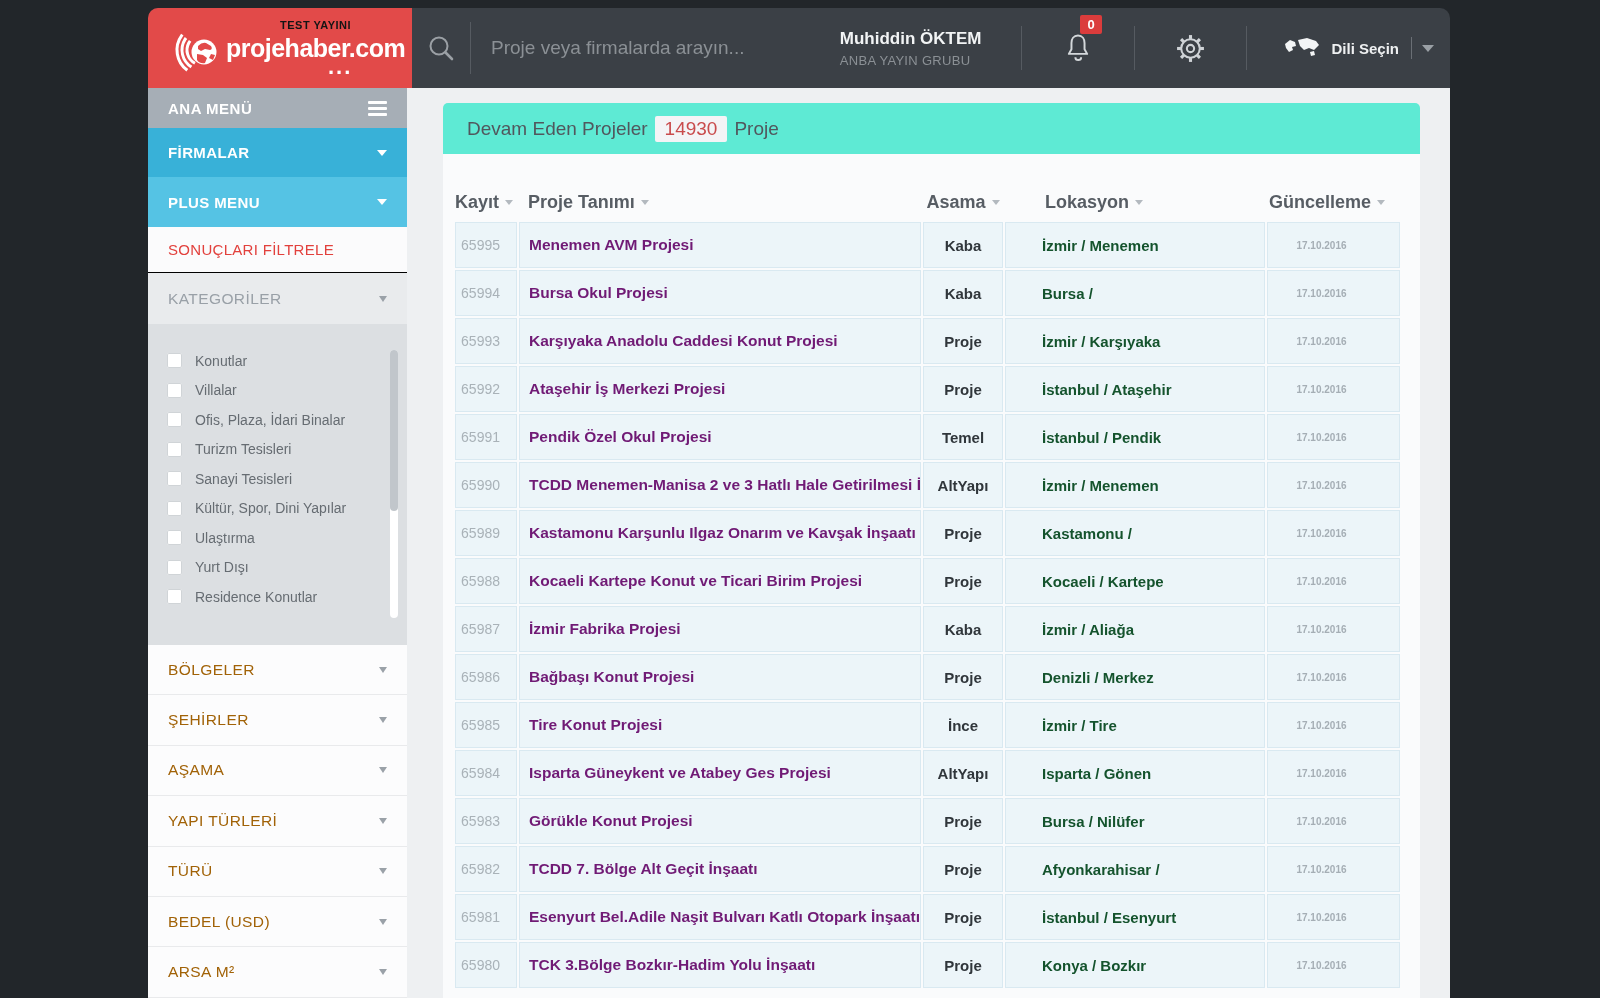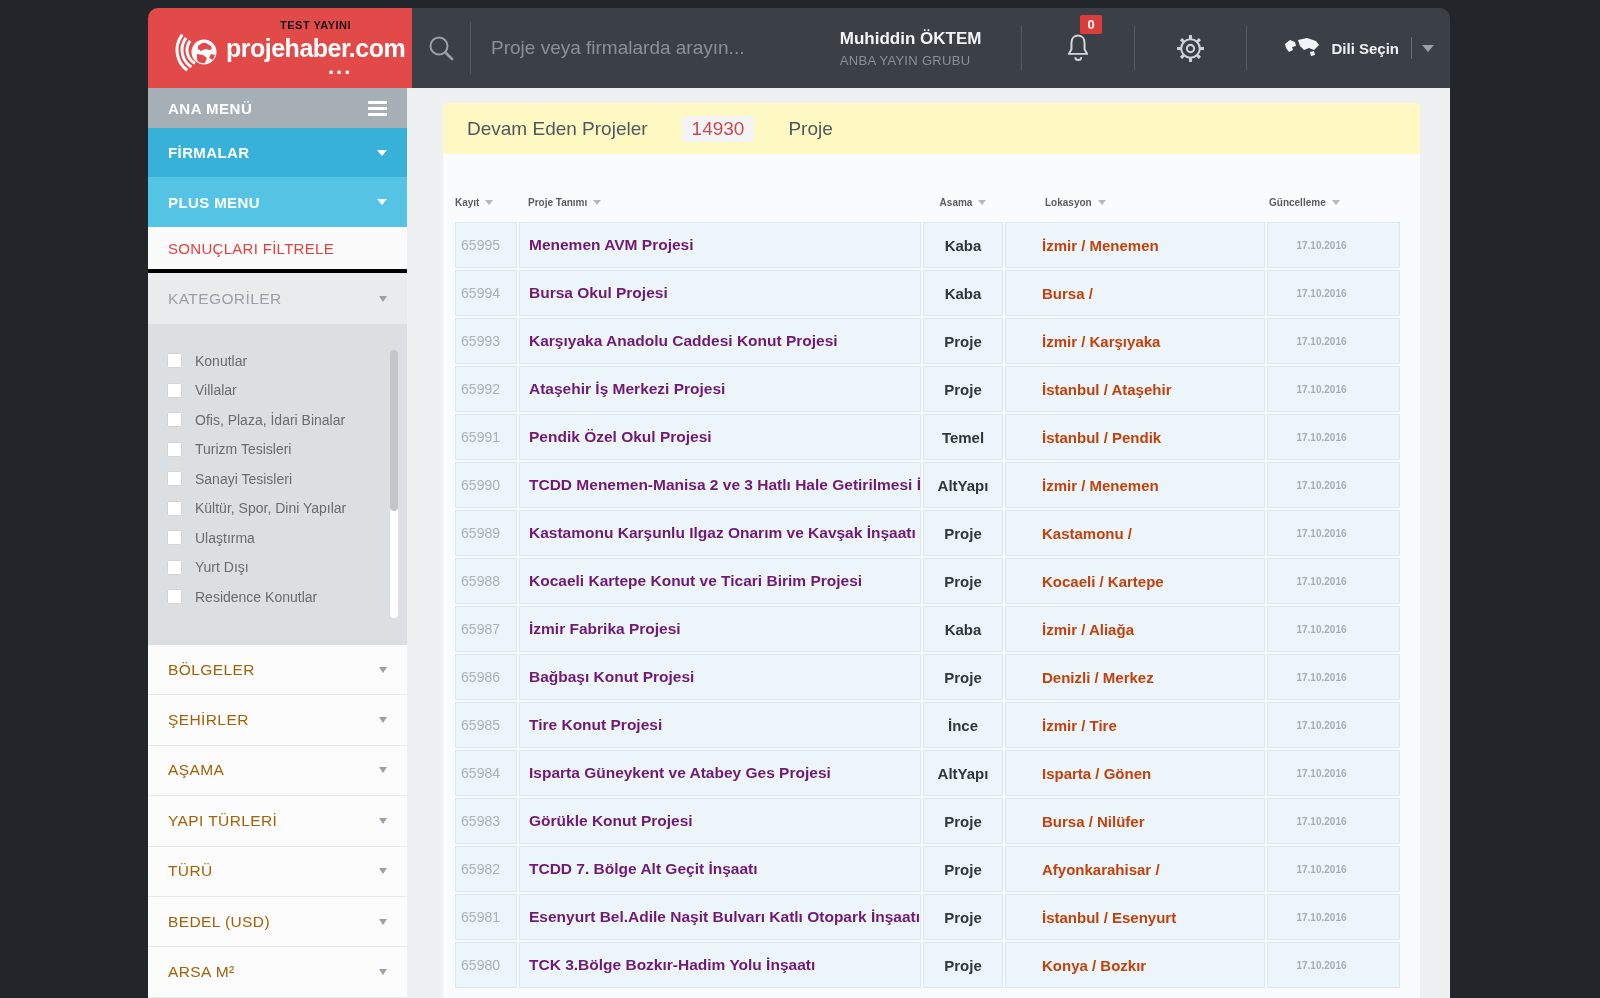--- a/index.html
+++ b/index.html
@@ -59,67 +59,67 @@
   .sb-row { display:flex; align-items:center; justify-content:space-between; padding:0 20px; }
   .ana-menu { height:40px; background:#a6aeb6; }
   .ana-menu .lbl { color:#fff; font-size:15px; font-weight:bold; letter-spacing:0.5px; }
   .burger { display:inline-block; }
   .burger span { display:block; width:19px; height:3px; background:#fff; margin:3px 0; border-radius:1px; }
   .menu-firmalar { height:49px; background:#38b1d8;gap:12px; }
   .menu-plus { height:50px; background:#55c3e4; }
   .menu-row .lbl { color:#fff; font-size:15px; font-weight:bold; letter-spacing:0.4px; }
   .tri { width:0; height:0; border-left:5px solid transparent; border-right:5px solid transparent; border-top:6px solid #fff; }
   .tri.gray { border-top-color:#9aa1a8; border-left-width:4.5px; border-right-width:4.5px; }
-  .filter-results { height:46px; background:#fbfbfc; border-bottom:4px solid #000000; }
+  .filter-results { height:46px; background:#fbfbfc; border-bottom:1px solid #000000; }
   .filter-results .lbl { color:#e2403c; font-size:15px; letter-spacing:0.3px; }
   .categories-hd { height:51px; background:#e9ebed; }
   .categories-hd .lbl { color:#99a0a7; font-size:15.5px; letter-spacing:0.4px; }
   .cat-panel { position:relative; height:321px; background:#dcdfe2; padding-top:22px; }
   .cat-item { display:flex; align-items:center; height:29.5px; padding-left:19px; }
   .cat-box {
     width:15px; height:15px; background:#fff; border-radius:2px; flex:0 0 auto;
     box-shadow:0 0 0 1px #d0d4d7 inset;
   }
   .cat-lbl { color:#666c72; font-size:14px; margin-left:13px; white-space:nowrap; }
   .cat-scrollbar { position:absolute; right:9px; top:26px; width:8px; height:268px; border-radius:4px; background:#ffffff; }
   .cat-thumb { position:absolute; left:0; top:0; width:8px; height:161px; border-radius:4px; background:#c1c6cb; }
   .sb-section { height:50.4px; background:#fcfcfd; border-bottom:1px solid #e9eaec; }
   .sb-section .lbl { color:#a16207; font-size:15.5px; letter-spacing:0.4px; }
   
   .main { position:absolute; left:407px; top:88px; width:1043px; bottom:0; background:#eef0f2; }
   .panel-head {
     position:absolute; left:36px; top:15px; width:977px; height:51px;
-    background:#fef9c3; border-radius:5px 5px 0 0;
-    display:flex; align-items:center; padding-left:24px;gap:27px;
+    background:#5eead4; border-radius:5px 5px 0 0;
+    display:flex; align-items:center; padding-left:24px;
   }
   .panel-title { color:#51575d; font-size:19px; }
   .panel-count {
     background:#f4f4f6; color:#c94b4c; font-size:19px;
     padding:2px 10px; margin:0 7px; border-radius:2px;
   }
   .panel-suffix { color:#51575d; font-size:19px; }
   .card { position:absolute; left:36px; top:66px; width:977px; bottom:-5px; background:#fafbfc; }
   .grid-row { display:grid; grid-template-columns:62px 402px 80px 260px 133px; column-gap:2px; margin-left:12px; }
   .thead { padding-top:28px; height:68px; }
-  .th { display:flex; align-items:center; color:#575d64; font-size:10px; font-weight:bold; }
+  .th { display:flex; align-items:center; color:#575d64; font-size:18px; font-weight:bold; }
   .th .sort { margin-left:6px; border-top-color:#b3b9bf; border-left-width:4px; border-right-width:4px; border-top-width:5px; }
   .th-0 { justify-content:flex-start; }
   .th-1 { padding-left:9px; }
   .th-2 { justify-content:center; }
   .th-3 { padding-left:40px; }
   .th-4 { padding-left:2px; }
   .trow { margin-bottom:2px; }
   .td {
     background:#ecf5f9; border:1px solid #d9e9f1; height:46px;
     display:flex; align-items:center;
   }
   .td-id { justify-content:flex-end; padding-right:16px; color:#a9b2b8; font-size:14px; }
   .td-name { padding-left:9px; color:#701a75; font-size:15.5px; font-weight:bold; white-space:nowrap; overflow:hidden; }
   .td-stage { justify-content:center; color:#30363b; font-size:15px; font-weight:bold; }
-  .td-loc { padding-left:36px; color:#c2410c; font-size:15px; font-weight:bold; white-space:nowrap; }
+  .td-loc { padding-left:36px; color:#14532d; font-size:15px; font-weight:bold; white-space:nowrap; }
   .td-date { justify-content:center; padding-right:24px; color:#a5aeb5; font-size:10px; font-weight:bold; }
 </style>
 </head>
 <body>
 
 <div class="topbar">
   <div class="brand">
     <svg class="brand-icon" width="56" height="62" viewBox="0 0 56 62">
       <g fill="none" stroke="#ffffff">
         <circle cx="30" cy="34" r="15" stroke-dasharray="26 69" stroke-width="3" transform="rotate(118 30 34)"></circle>

